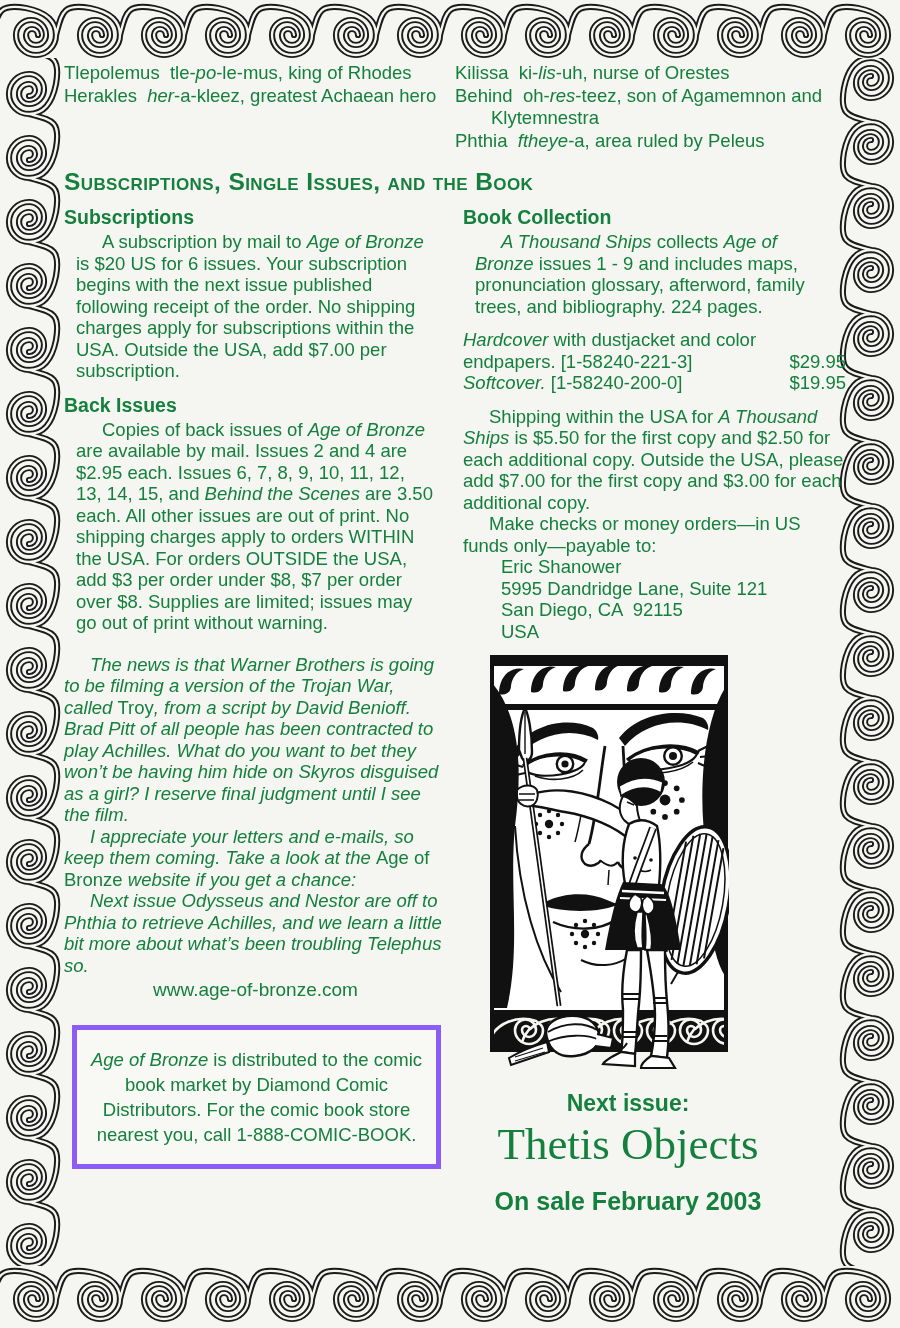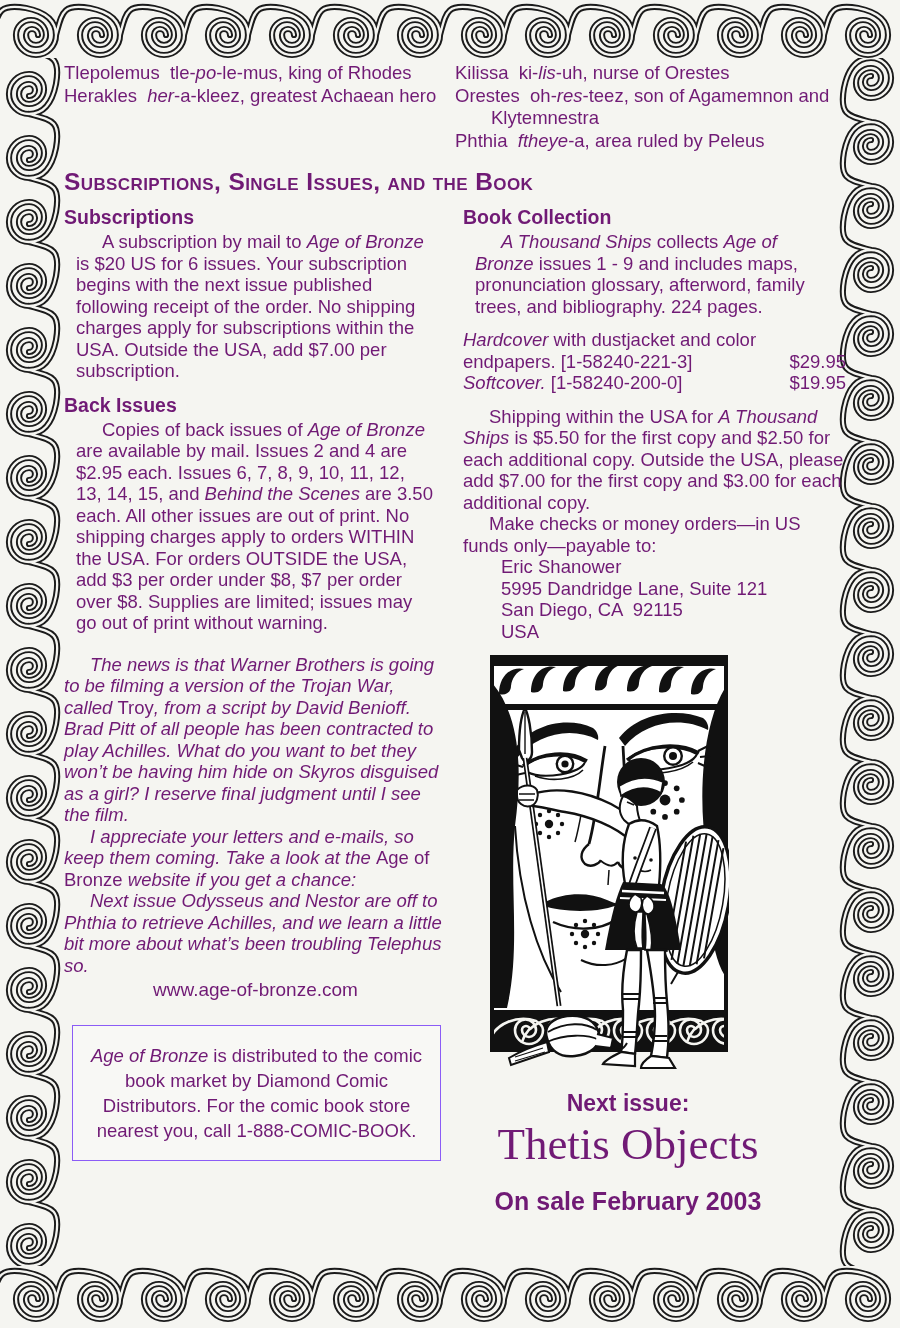--- a/index.html
+++ b/index.html
@@ -1,18 +1,18 @@
 <!DOCTYPE html>
 <html><head>
 <meta charset="utf-8">
 <style>
   * { box-sizing: border-box; }
   html,body { margin:0; padding:0; }
   body { background:#888; font-family:"Liberation Sans", sans-serif; }
-  .page { position:relative; width:900px; height:1328px; background:#f5f5f1; overflow:hidden; color:#701a75; }
+  .page { position:relative; width:900px; height:1328px; background:#f5f5f1; overflow:hidden; color:#15803d; }
   .bstrip { position:absolute; pointer-events:none; }
   #b-top { left:0; top:2px; }
   #b-bottom { left:0; top:1266px; }
   #b-left { left:2px; top:58px; }
   #b-right { left:838px; top:58px; }
   .content { position:absolute; left:64px; top:58px; width:782px; height:1212px; }
 
   .glossary { display:flex; margin-top:4px; }
   .gcol { width:50%; }
   .g-entry { padding-left:36px; text-indent:-36px; white-space:pre-wrap; font-size:18.5px; line-height:22.5px; }
@@ -23,21 +23,21 @@
   .col { width:50%; }
   .sec-head { font-size:19.5px; font-weight:bold; margin:0 0 2px; }
   p.body { margin:0 12px 12px; font-size:18.5px; line-height:21.5px; }
   .indent { text-indent:26px; }
   .it { font-style:italic; }
 
   .editorial { margin-top:20px; }
   .editorial p.body { margin:0; }
   .website { text-align:center; font-size:19px; margin:3px 0 0; }
 
-  .dbox { margin:24px 6px 0 8px; border:1px solid #8b5cf6; padding:17px 10px; text-align:center; font-size:18.5px; line-height:25px; background:#f8f8f5; }
+  .dbox { margin:24px 6px 0 8px; border:5px solid #8b5cf6; padding:17px 10px; text-align:center; font-size:18.5px; line-height:25px; background:#f8f8f5; }
 
   .prices { margin:2px 0 12px; font-size:18.5px; line-height:21.5px; }
   .price-row { display:flex; justify-content:space-between; }
   .addr { padding-left:38px; white-space:pre-wrap; font-size:18.5px; line-height:21.5px; }
   p.tight { margin:0; }
 
   .illus { margin:12px 0 0 26px; width:240px; height:424px; }
   .next { width:330px; text-align:center; margin-top:8px; }
   .next .lbl { font-size:23px; font-weight:bold; }
   .next .ttl { font-family:"Liberation Serif", serif; font-size:45px; font-weight:normal; line-height:49px; margin-top:3px; }
@@ -75,21 +75,21 @@
 
   <div class="content">
 
     <div class="glossary">
       <div class="gcol">
         <div class="g-entry"><span>Tlepolemus  tle-</span><span class="it">po</span><span>-le-mus, king of Rhodes</span></div>
         <div class="g-entry"><span>Herakles  </span><span class="it">her</span><span>-a-kleez, greatest Achaean hero</span></div>
       </div>
       <div class="gcol">
         <div class="g-entry"><span>Kilissa  ki-</span><span class="it">lis</span><span>-uh, nurse of Orestes</span></div>
-        <div class="g-entry"><span>Orestes  oh-</span><span class="it">res</span><span>-teez, son of Agamemnon and Klytemnestra</span></div>
+        <div class="g-entry"><span>Behind  oh-</span><span class="it">res</span><span>-teez, son of Agamemnon and Klytemnestra</span></div>
         <div class="g-entry"><span>Phthia  </span><span class="it">ftheye</span><span>-a, area ruled by Peleus</span></div>
       </div>
     </div>
 
     <div class="main-heading">Subscriptions, Single Issues, and the Book</div>
 
     <div class="cols">
 
       <div class="col">
         <div class="sec-head">Subscriptions</div>

